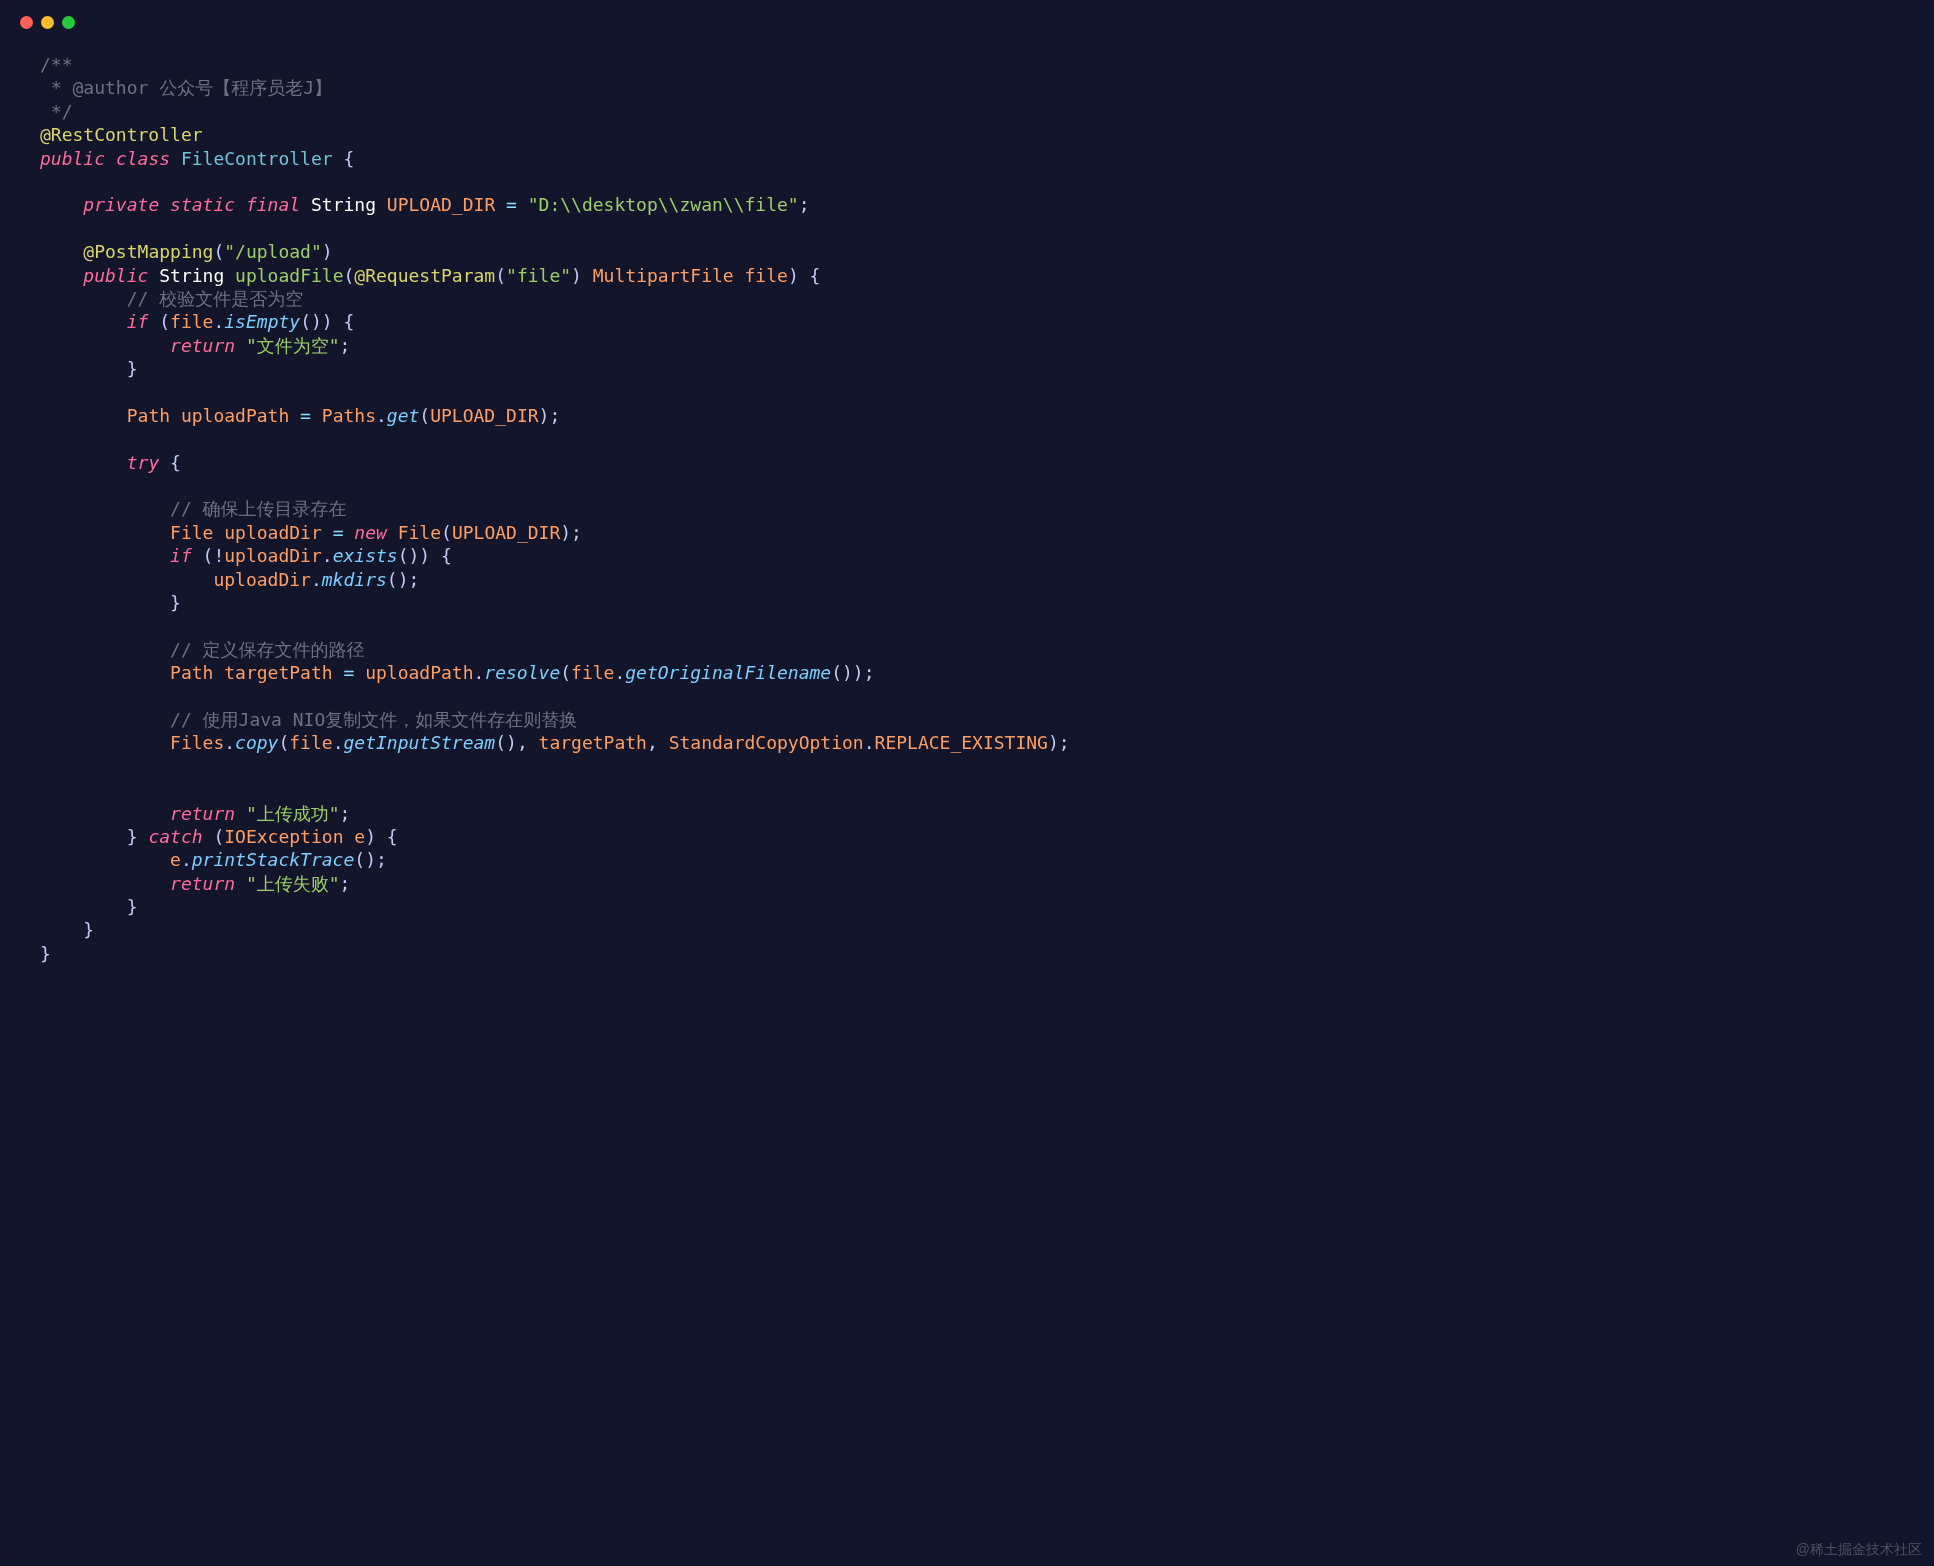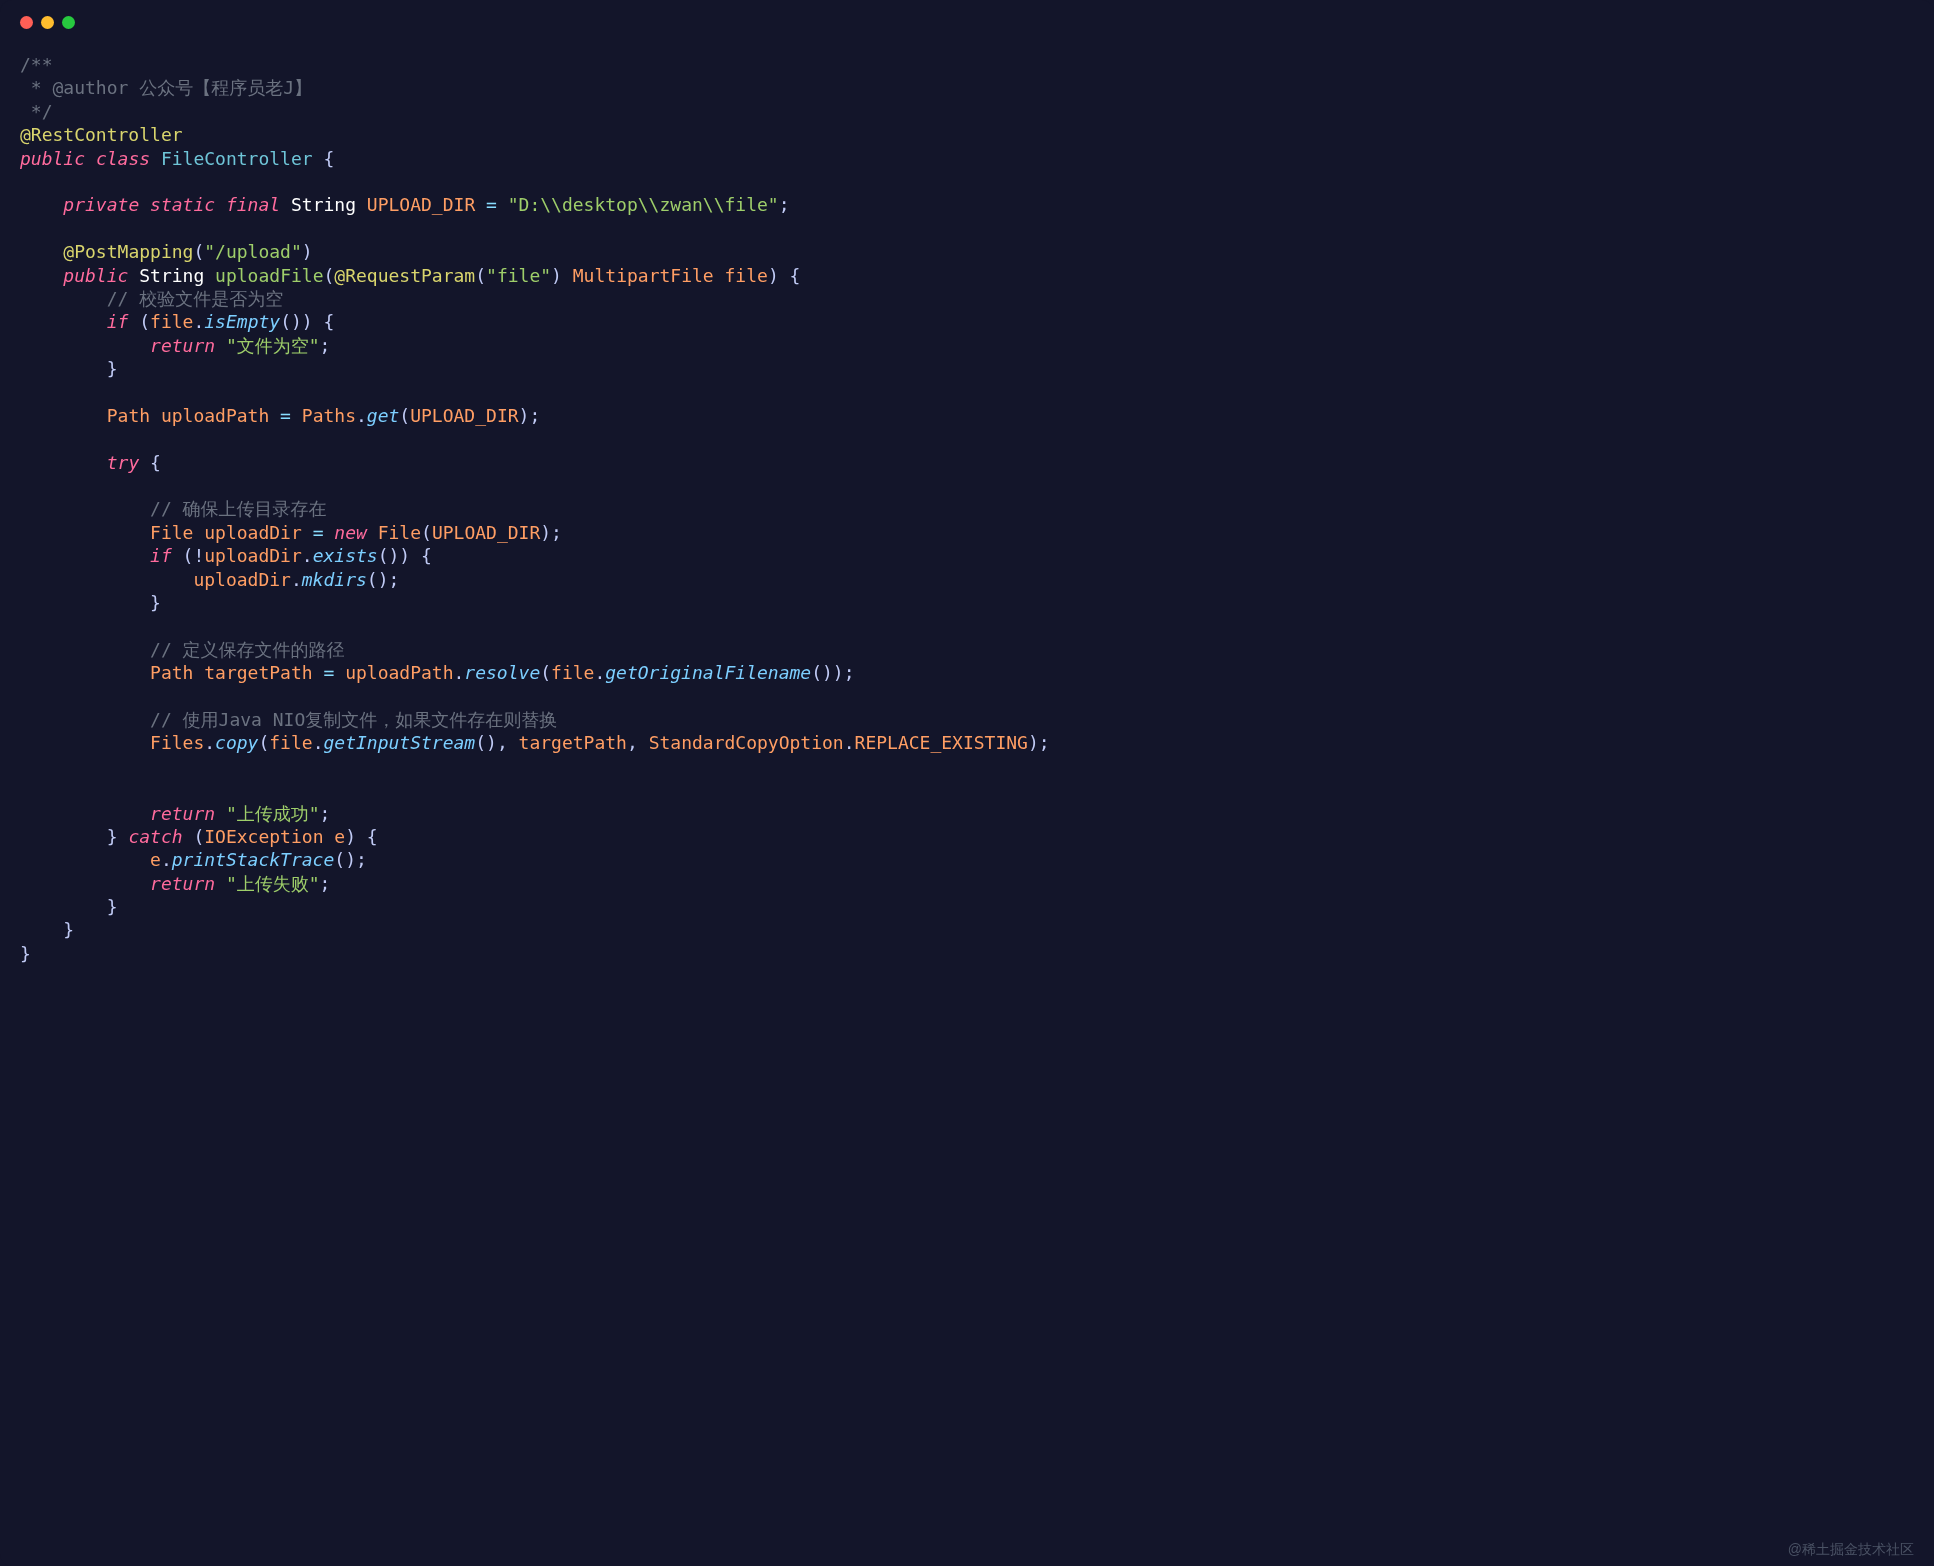--- a/index.html
+++ b/index.html
@@ -35,21 +35,21 @@
       width: 13px;
       height: 13px;
       border-radius: 50%;
     }
 
     .traffic-red { background: #ff5f56; }
     .traffic-yellow { background: #ffbd2e; }
     .traffic-green { background: #27c93f; }
 
     .code-area {
-      padding: 8px 24px 24px 20px;
+      padding: 8px 24px 24px 40px;
       white-space: pre;
       font-family: 'Menlo', 'Monaco', 'Consolas', monospace;
       font-size: 18px;
       tab-size: 4;
     }
 
     .c-comment { color: #6b7280; }
     .c-annotation { color: #d9d56d; }
     .c-keyword { color: #ff6b9d; font-style: italic; }
     .c-class { color: #6fc5d8; }
@@ -59,21 +59,21 @@
     .c-method { color: #9ece6a; }
     .c-methodcall { color: #7dcfff; font-style: italic; }
     .c-var { color: #ff9e64; }
     .c-param { color: #ff9e64; }
     .c-punc { color: #c0caf5; }
     .c-op { color: #89ddff; }
 
     .watermark {
       position: fixed;
       bottom: 8px;
-      right: 20px;
+      right: 12px;
       color: #4a5264;
       font-size: 14px;
       font-family: sans-serif;
     }
   </style>
 </head>
 <body>
 
 <div class="window">
   <div class="titlebar">

